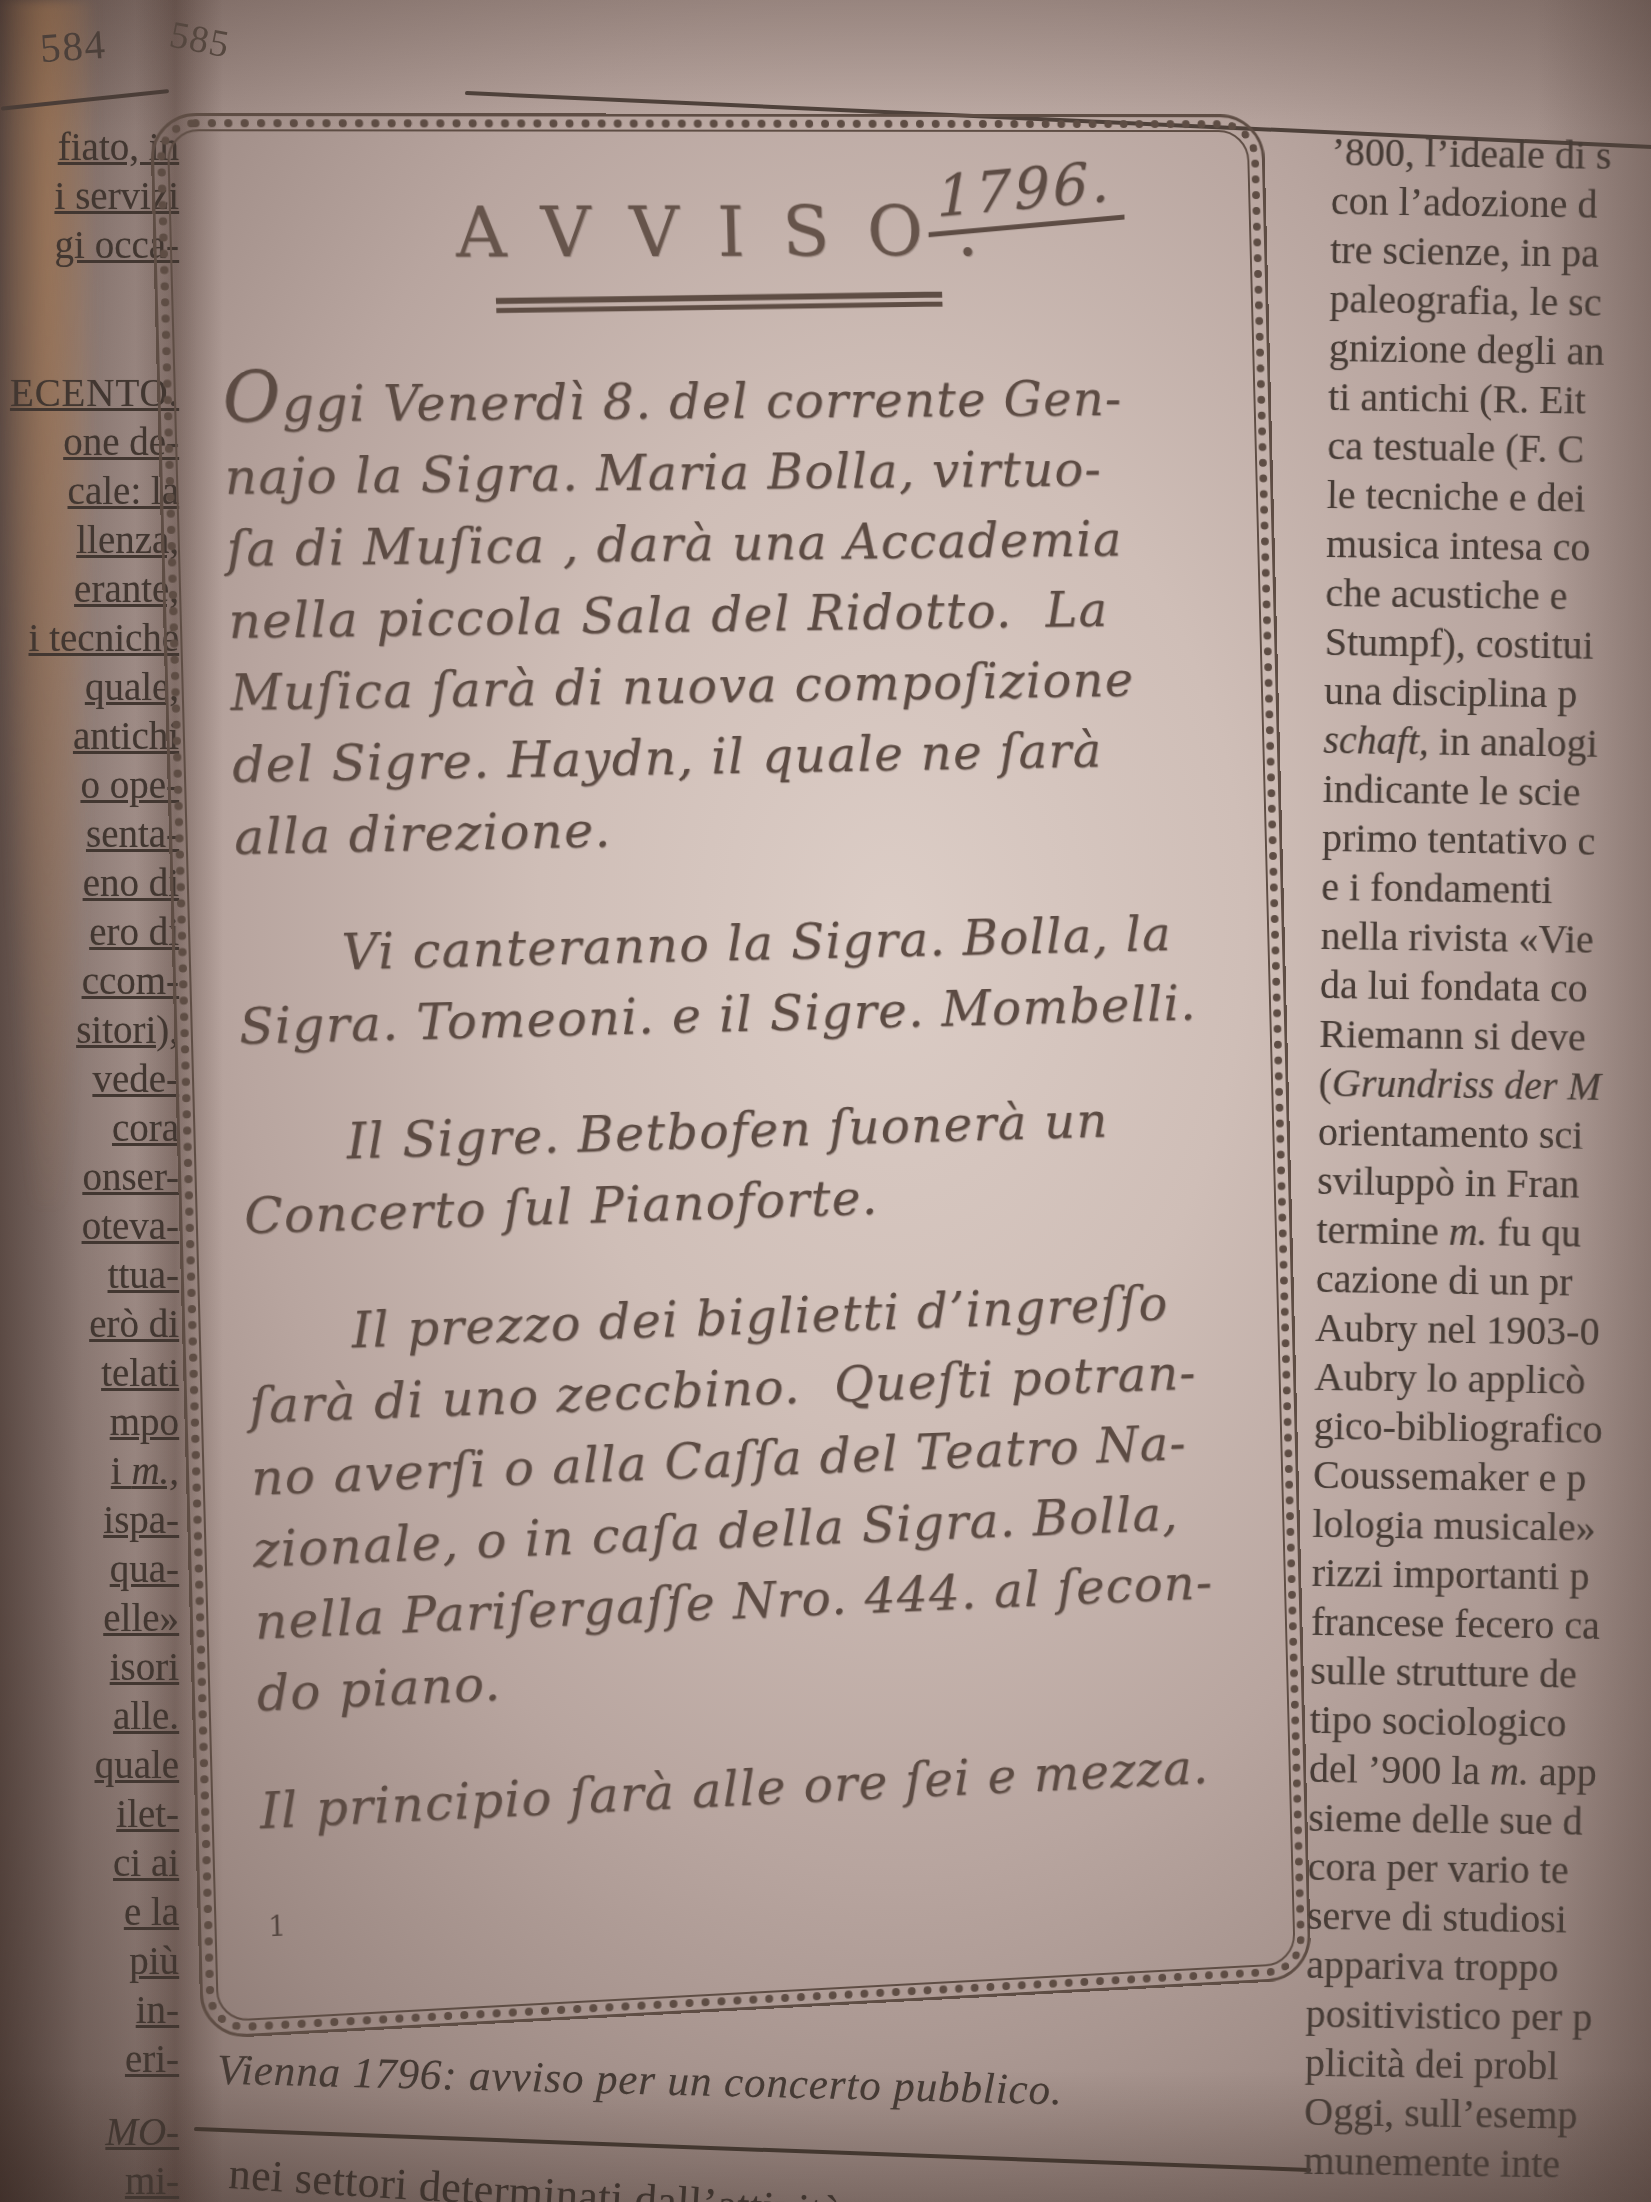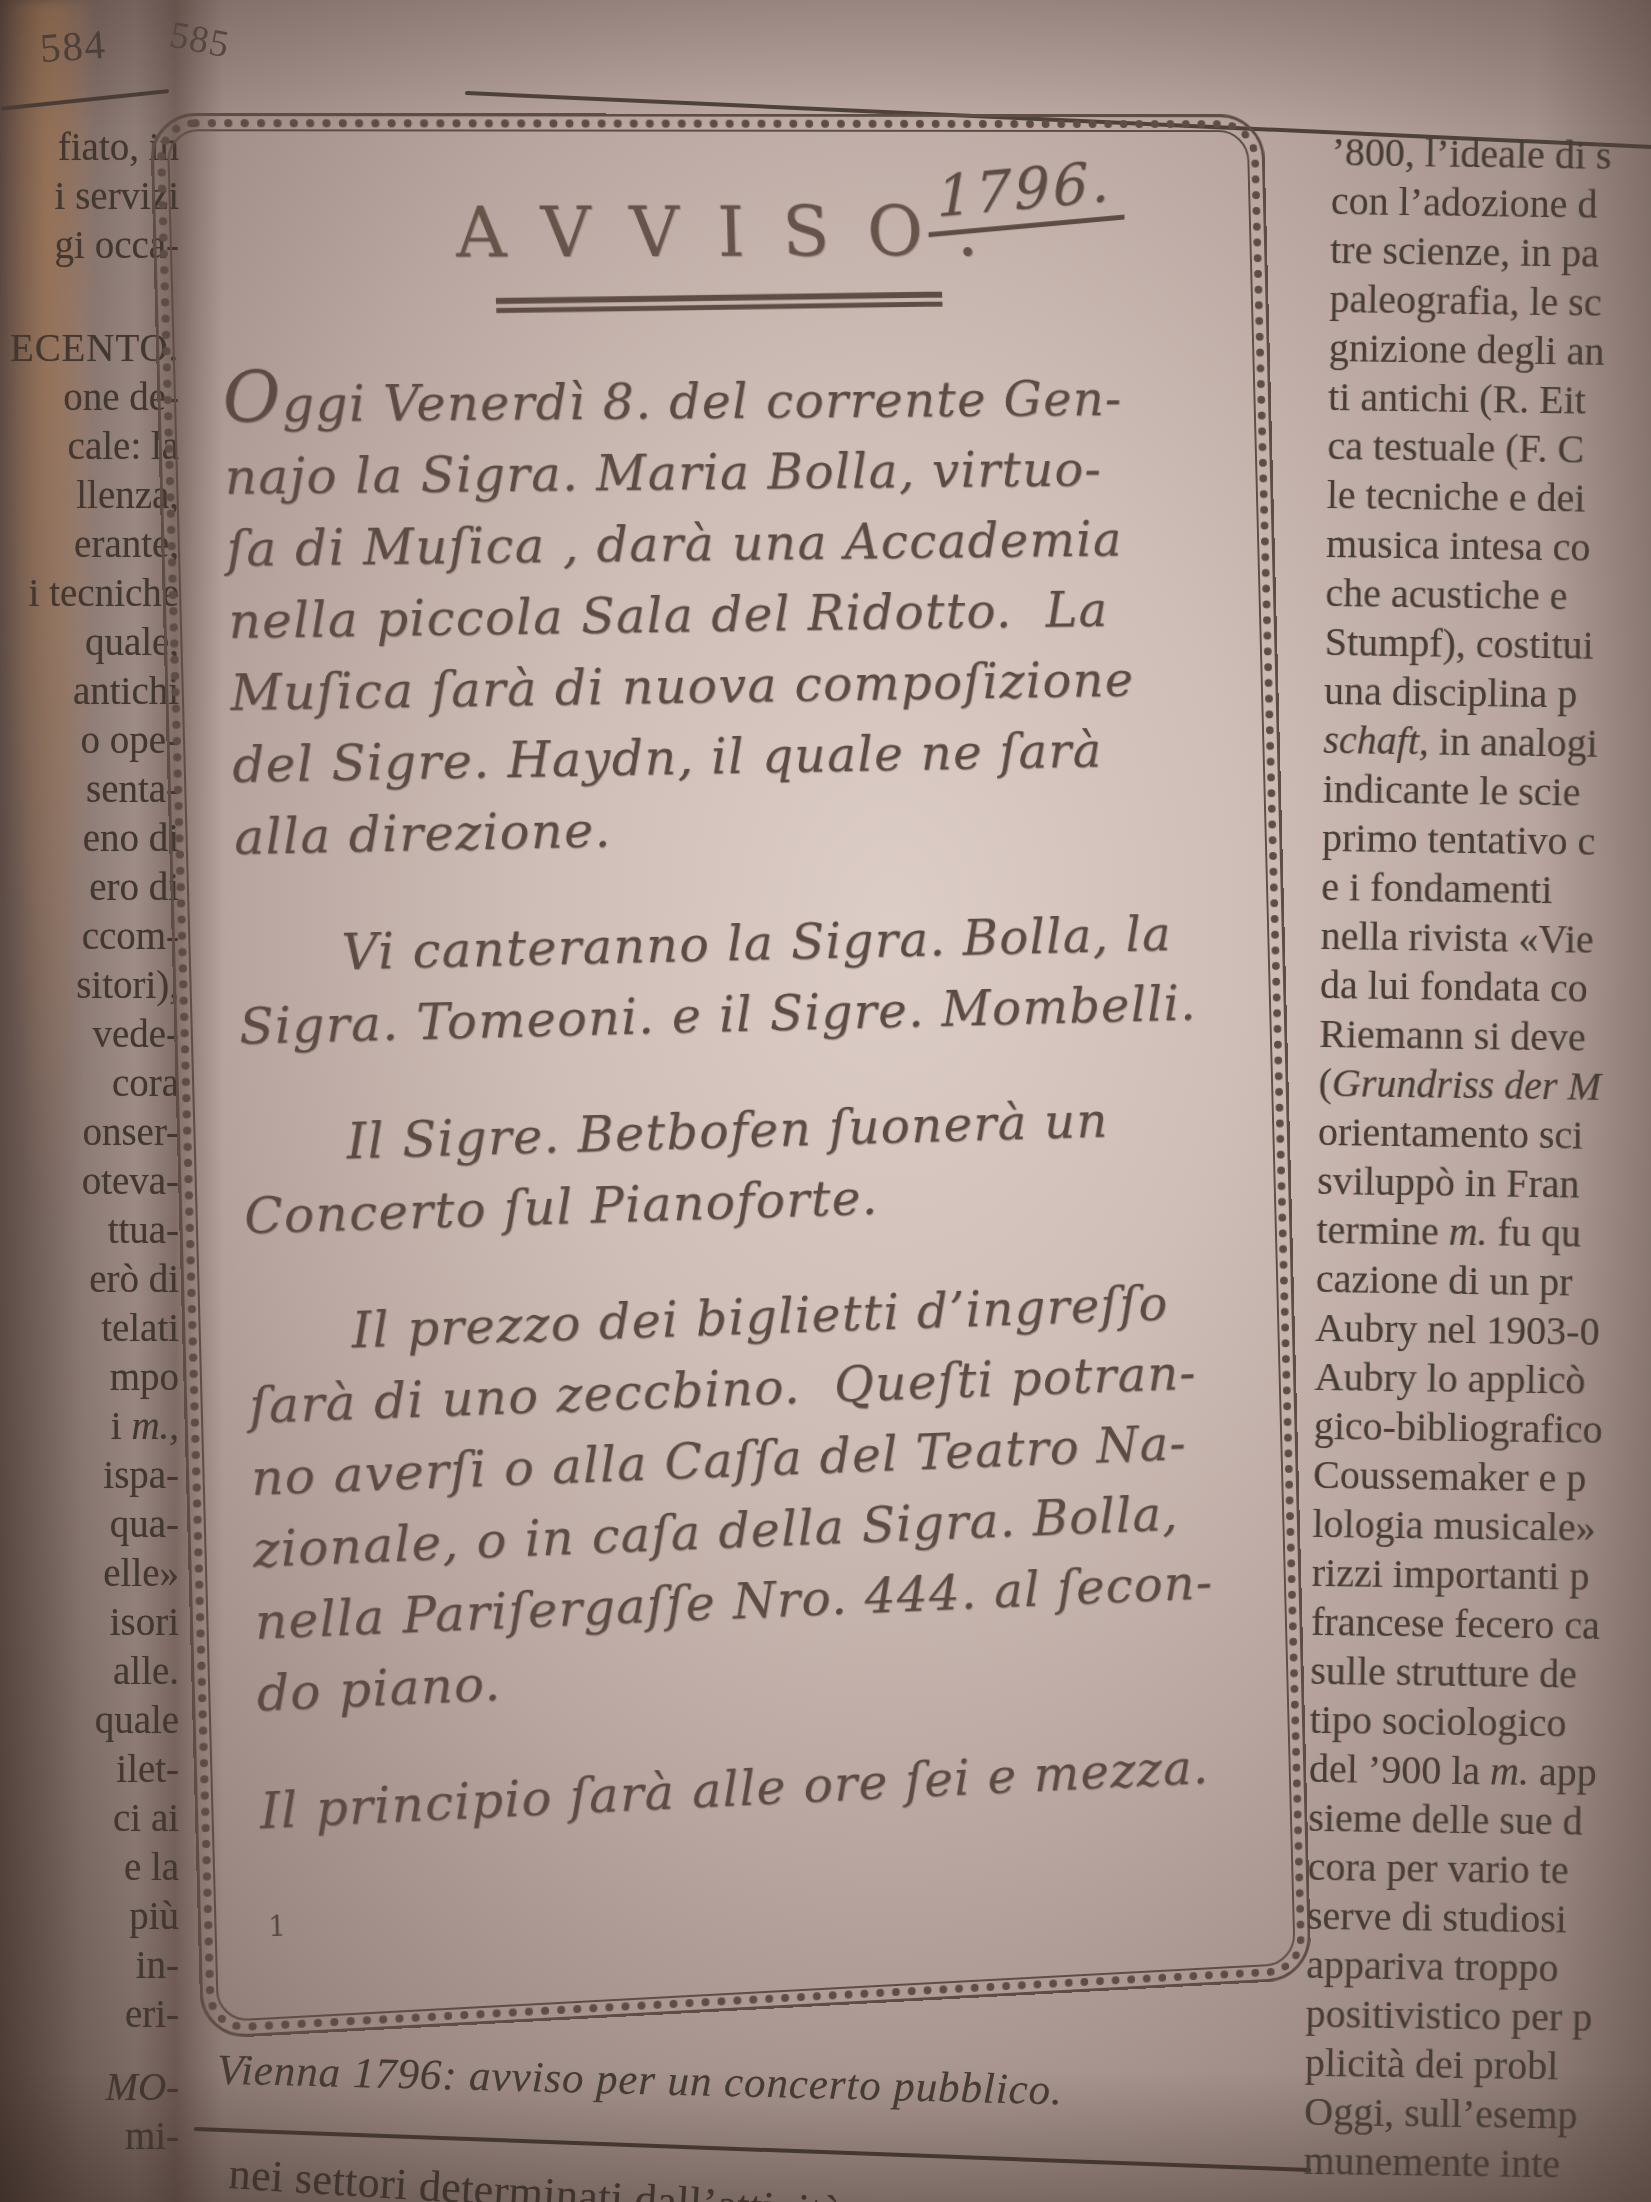--- a/index.html
+++ b/index.html
@@ -25,22 +25,22 @@
     filter:blur(5.2px);
   }
   
   .page-num-584{position:absolute;left:40px;top:22.4px;font-size:41px;color:#4c403a;transform:rotate(-4deg);letter-spacing:1.7px;}
   .rule-584{position:absolute;left:0;top:89px;width:169px;height:4.3px;background:#4a3d37;transform:rotate(-6deg);transform-origin:right center;border-radius:2.6px;}
   .left-col{
     position:absolute;left:0;top:122px;width:186px;
     font-size:39px;line-height:49px;color:#423731;text-align:right;padding-right:6.9px;box-sizing:border-box;
     text-shadow:0 0 0.9px rgba(66,55,49,.45);
   }
-  .left-col .ln{white-space:nowrap;}
-  .left-col .gapL{margin-top:54px;}
+  .left-col .ln{white-space:nowrap;text-decoration:underline;}
+  .left-col .gapL{margin-top:99px;}
   .left-col .gapS{margin-top:24px;}
   .sc{letter-spacing:0.9px;}
   .it{font-style:italic;}
   
   .page-num-585{position:absolute;left:170px;top:17px;font-size:38px;color:#55473f;transform:rotate(11deg);letter-spacing:0.9px;}
   .rule-585{position:absolute;left:465px;top:91px;width:1196px;height:4.3px;background:#4e413a;transform:rotate(2.6deg);transform-origin:left center;border-radius:2.6px;}
   
   .frame-outer{
     position:absolute;left:183px;top:114px;width:1115px;height:1896px;box-sizing:border-box;
     border:3.4px solid #5e4d44;border-radius:45px;padding:2.6px;

